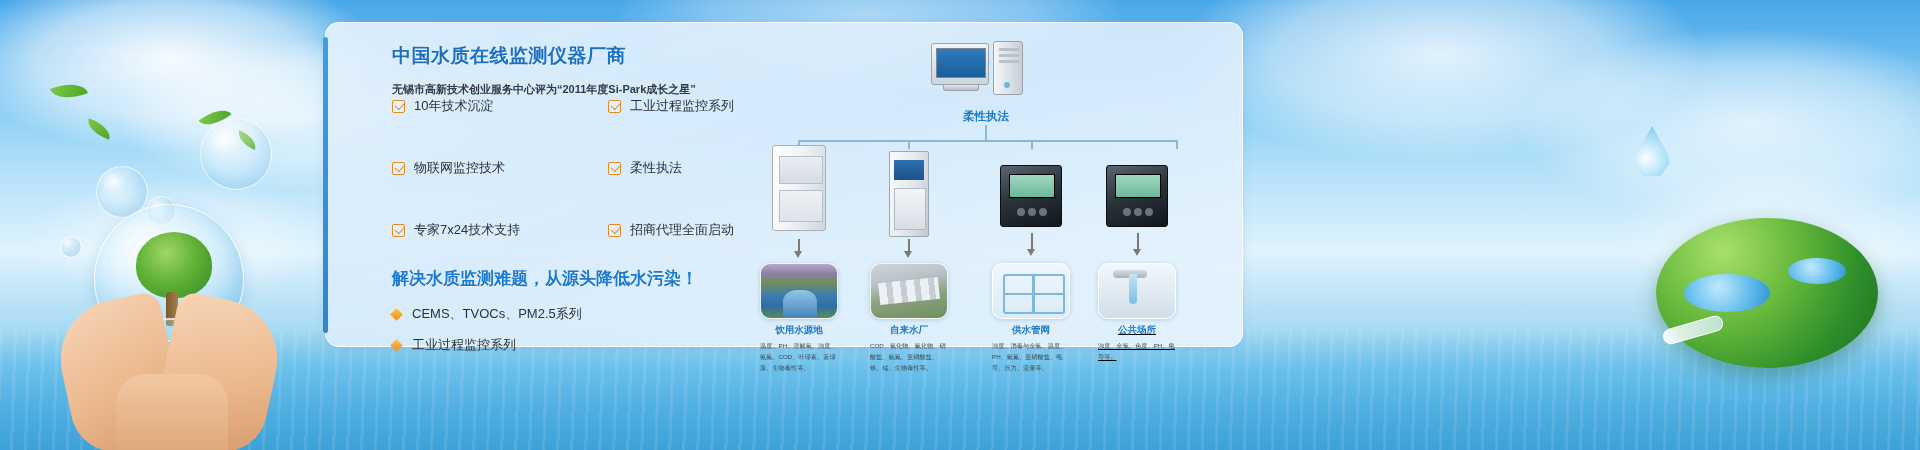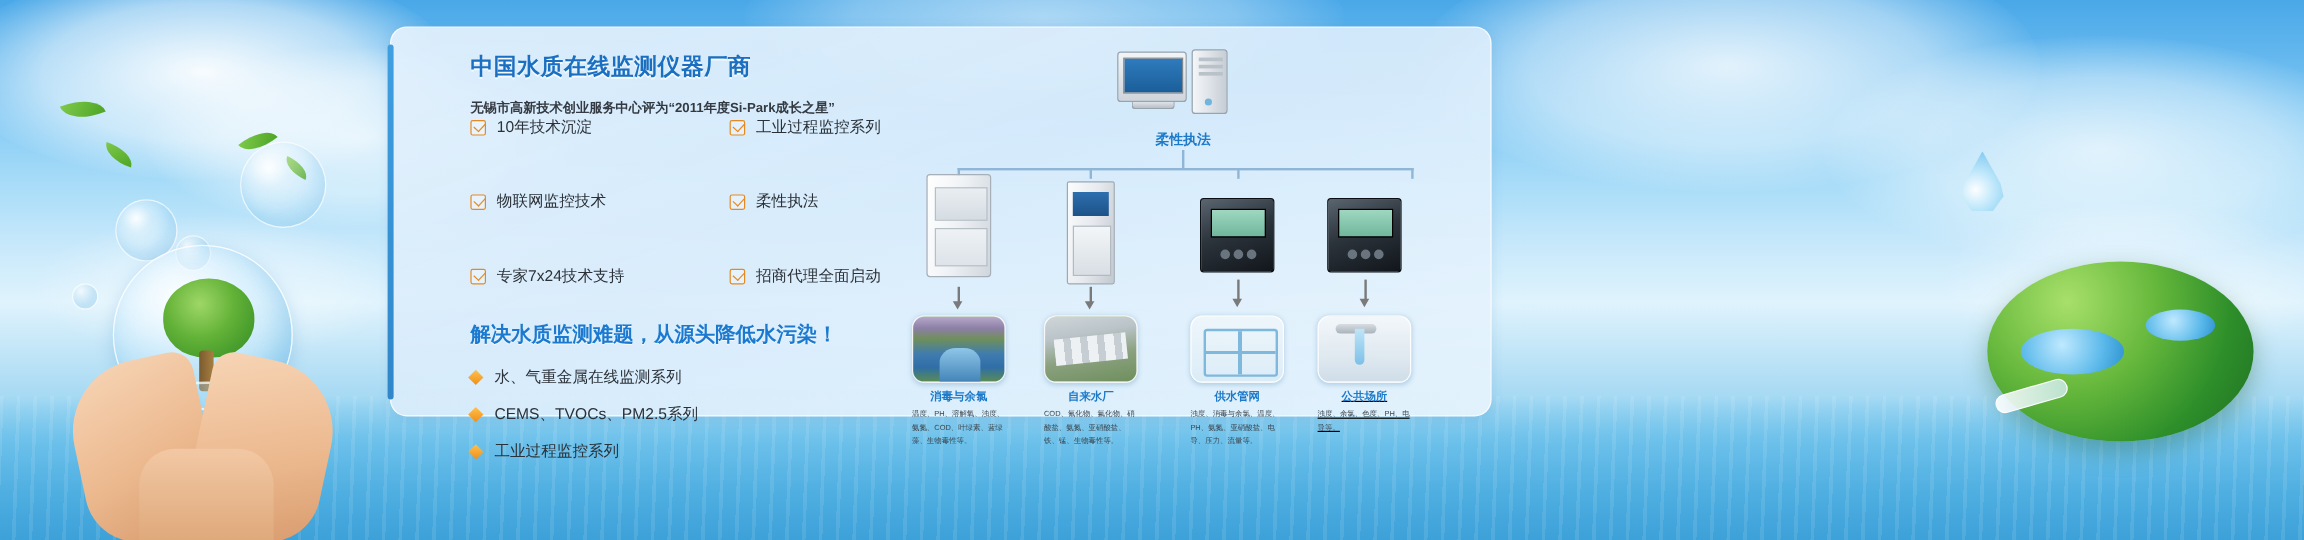--- a/index.html
+++ b/index.html
@@ -398,24 +398,20 @@
         <span class="cbox"></span>
         <span class="check-label">招商代理全面启动</span>
       </div>
     </div>
 
     <div class="headline2">解决水质监测难题，从源头降低水污染！</div>
 
     <div class="bullets">
       <div class="bullet-row">
         <span class="diamond"></span>
-        <span class="bullet-text">水、气重金属在线监测系列</span>
-      </div>
-      <div class="bullet-row">
-        <span class="diamond"></span>
         <span class="bullet-text">CEMS、TVOCs、PM2.5系列</span>
       </div>
       <div class="bullet-row">
         <span class="diamond"></span>
         <span class="bullet-text">工业过程监控系列</span>
       </div>
     </div>
   </div>
 
   <div class="diagram">
@@ -467,21 +463,21 @@
     <div class="arrow-down" style="left:38px;  top:210px;"></div>
     <div class="arrow-stem" style="left:152px; top:198px; height:14px;"></div>
     <div class="arrow-down" style="left:148px; top:210px;"></div>
     <div class="arrow-stem" style="left:275px; top:192px; height:18px;"></div>
     <div class="arrow-down" style="left:271px; top:208px;"></div>
     <div class="arrow-stem" style="left:381px; top:192px; height:18px;"></div>
     <div class="arrow-down" style="left:377px; top:208px;"></div>
 
     <div class="caption-card" style="left:4px;">
       <div class="thumb t-river"></div>
-      <div class="cap-title">消毒与余氯</div>
+      <div class="cap-title">饮用水源地</div>
       <div class="cap-desc">温度、PH、溶解氧、浊度、氨氮、COD、叶绿素、蓝绿藻、生物毒性等。</div>
     </div>
     <div class="caption-card" style="left:236px;">
       <div class="thumb t-pipe"></div>
       <div class="cap-title">供水管网</div>
       <div class="cap-desc">浊度、消毒与余氯、温度、PH、氨氮、亚硝酸盐、电导、压力、流量等。</div>
     </div>
     <div class="caption-card" style="left:114px;">
       <div class="thumb t-plant"></div>
       <div class="cap-title">自来水厂</div>

